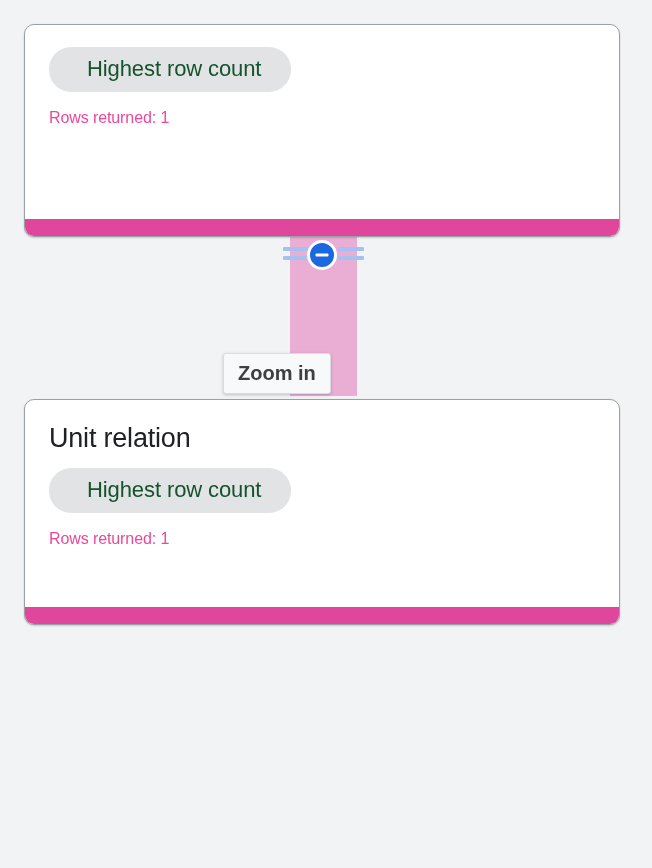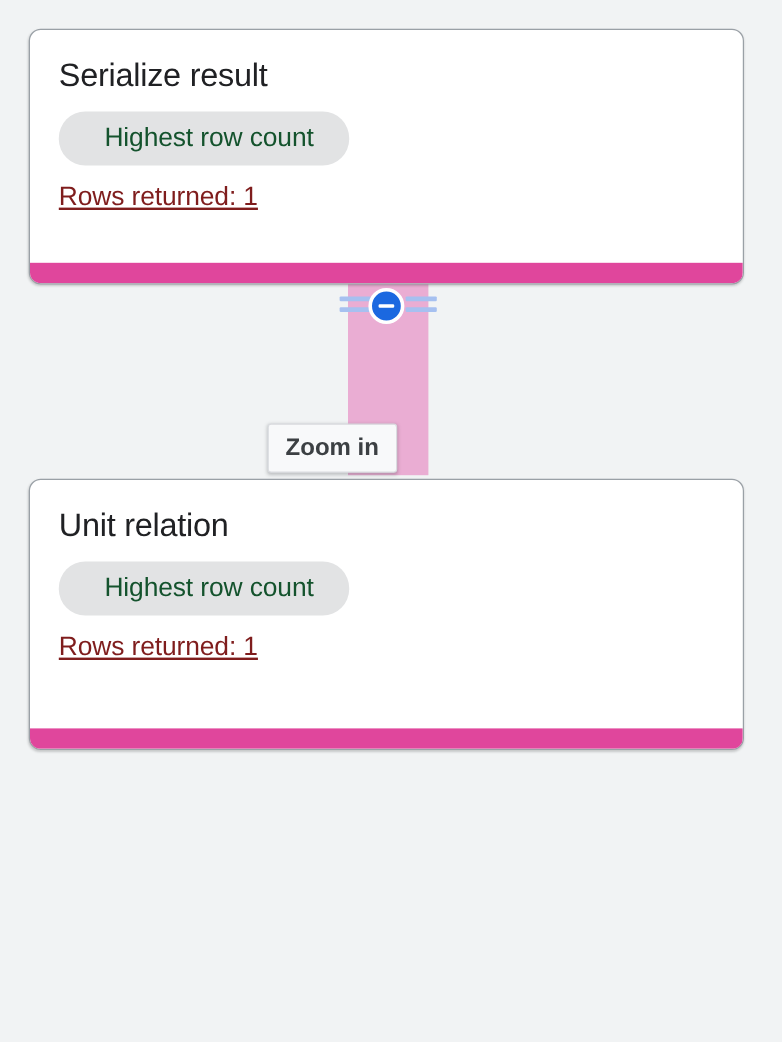--- a/index.html
+++ b/index.html
@@ -119,26 +119,25 @@
     font-size: 22px;
     line-height: 26px;
     border-radius: 22px;
     padding: 9px 30px 10px 38px;
     letter-spacing: -0.1px;
     white-space: nowrap;
   }
 
   .rows-line {
     margin-top: 13px;
-    font-size: 22px;
+    font-size: 16px;
     line-height: 26px;
-    color: #7f1d1d;
+    color: #ec4899;
     letter-spacing: -0.1px;
     white-space: nowrap;
-    text-decoration: underline;
   }
 
   .card-footer-bar {
     position: absolute;
     left: 0;
     bottom: 0;
     width: 100%;
     height: 17px;
     background: #e0469c;
   }
@@ -162,21 +161,20 @@
 </style>
 </head>
 <body>
 
 <div id="canvas">
 
   <div class="connector"></div>
 
   <div class="card card-1">
     <div class="card-body">
-      <div class="card-title">Serialize result</div>
       <div class="chip">Highest row count</div>
       <div class="rows-line">Rows returned: 1</div>
     </div>
     <div class="card-footer-bar"></div>
   </div>
 
   <div class="card card-2">
     <div class="card-body">
       <div class="card-title">Unit relation</div>
       <div class="chip">Highest row count</div>

